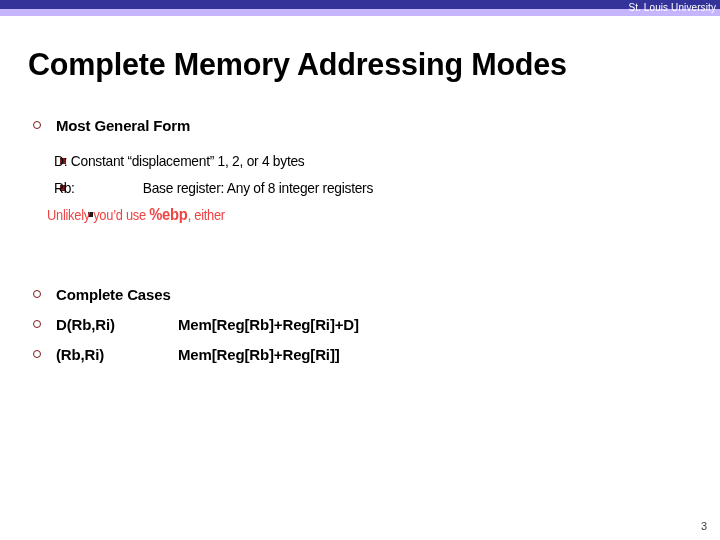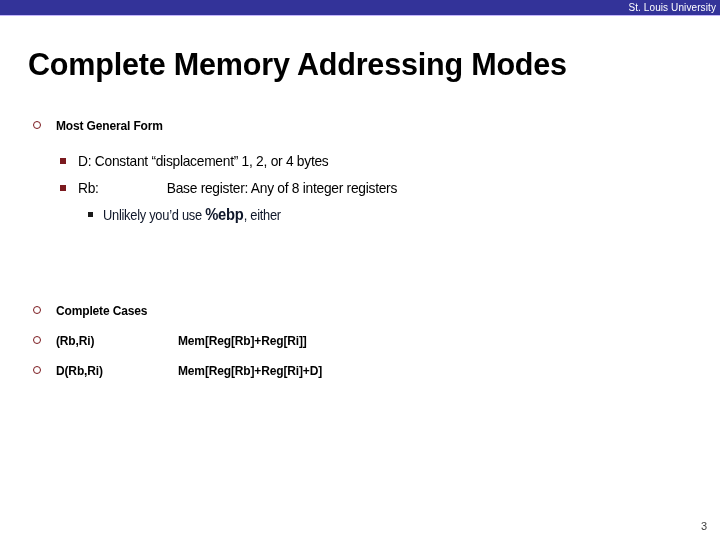--- a/index.html
+++ b/index.html
@@ -19,21 +19,21 @@
     overflow: hidden;
   }
 
   
   #banner {
     position: absolute;
     left: 0; top: 0;
     width: 720px;
     height: 16px;
     background: #333399;
-    border-bottom: 1px solid #c4b5fd;
+    border-bottom: 7px solid #c4b5fd;
     box-sizing: border-box;
   }
   #banner-text {
     position: absolute;
     right: 4px;
     top: 1px;
     color: #ffffff;
     font-family: "Liberation Sans", sans-serif;
     font-size: 10px;
     line-height: 13px;
@@ -71,65 +71,65 @@
     display: block;
     white-space: nowrap;
   }
 
   
   .l1 {
     padding-left: 56px;
     margin-bottom: 2px;
     font-family: "Liberation Sans", sans-serif;
     font-weight: bold;
-    font-size: 12px;
+    font-size: 15px;
     line-height: 28px;
     color: #000000;
     letter-spacing: -0.15px;
   }
   .l1 .bullet {
     position: absolute;
     left: 33px;
     top: 9px;
     width: 8px;
     height: 8px;
     border: 1.6px solid #7b1a1f;
     border-radius: 50%;
     box-sizing: border-box;
   }
 
   
   .l2 {
-    padding-left: 78px;
+    padding-left: 54px;
     margin-bottom: 1px;
     font-family: "Liberation Sans", sans-serif;
     font-weight: normal;
     font-size: 15px;
     line-height: 26px;
     color: #000000;
     letter-spacing: -0.3px;
   }
   .l2 .bullet {
     position: absolute;
     left: 60px;
     top: 10px;
     width: 6px;
     height: 6px;
     background: #7b1a1f;
   }
 
   
   .l3 {
-    padding-left: 103px;
-    margin-bottom: 17px;
+    padding-left: 47px;
+    margin-bottom: 1px;
     font-family: "Liberation Sans", sans-serif;
     font-weight: normal;
     font-size: 14px;
     line-height: 25px;
-    color: #0f172a;
+    color: #ef4444;
     letter-spacing: -0.3px;
   }
   .l3 .bullet {
     position: absolute;
     left: 88px;
     top: 10px;
     width: 5px;
     height: 5px;
     background: #1a1a1a;
   }
@@ -224,26 +224,26 @@
 
     <div class="spacer-lg"></div>
 
     <div class="row l1">
       <span class="bullet"></span>
       <span>Complete Cases</span>
     </div>
 
     <div class="row l1 sc">
       <span class="bullet"></span>
+      <span class="col-a">D(Rb,Ri)</span><span class="col-b">Mem[Reg[Rb]+Reg[Ri]+D]</span>
+    </div>
+
+    <div class="row l1 sc">
+      <span class="bullet"></span>
       <span class="col-a">(Rb,Ri)</span><span class="col-b">Mem[Reg[Rb]+Reg[Ri]]</span>
     </div>
 
-    <div class="row l1 sc">
-      <span class="bullet"></span>
-      <span class="col-a">D(Rb,Ri)</span><span class="col-b">Mem[Reg[Rb]+Reg[Ri]+D]</span>
-    </div>
-
 
   </div>
 
   <div id="page-number">3</div>
 
 </div>
 
 </body></html>

